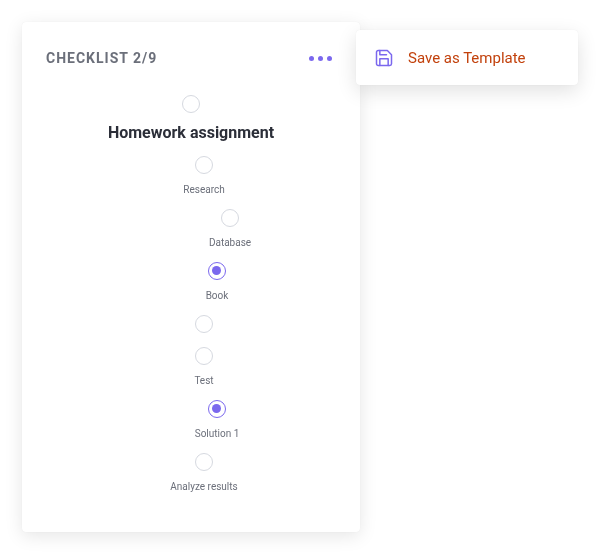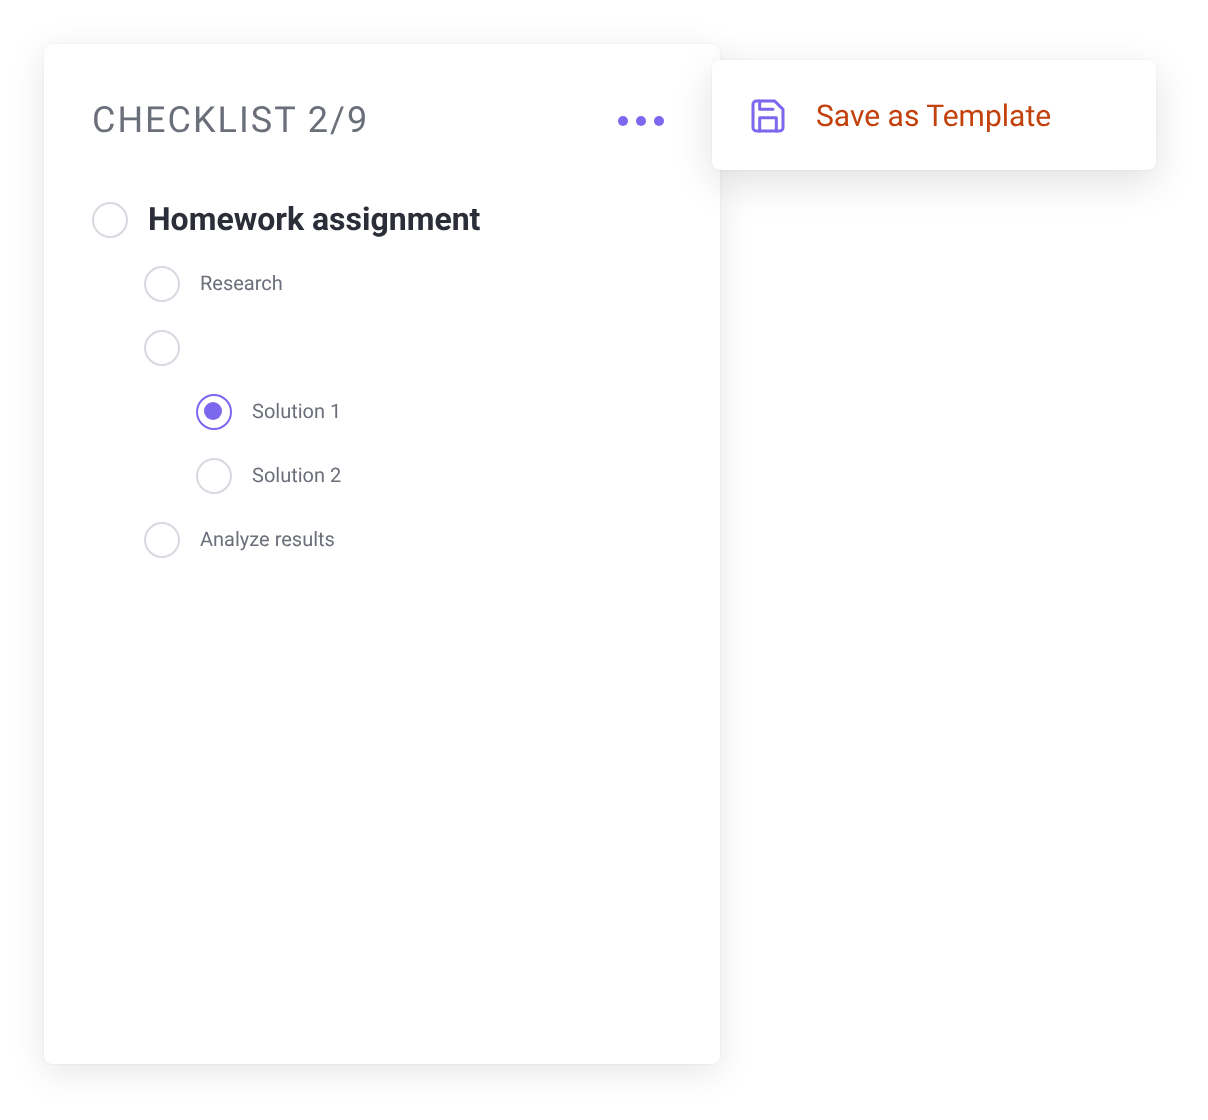--- a/index.html
+++ b/index.html
@@ -21,22 +21,22 @@
     box-shadow: 0 4px 18px rgba(0,0,0,0.10), 0 0 1px rgba(0,0,0,0.08);
     padding: 28px 24px 20px 24px;
   }
   .card-header {
     display: flex;
     justify-content: space-between;
     align-items: center;
     margin-bottom: 22px;
   }
   .title {
-    font-size: 18px;
-    font-weight: 400;
+    font-size: 14px;
+    font-weight: 700;
     letter-spacing: 1px;
     color: #6b6f7a;
   }
   .more {
     display: flex;
     gap: 4px;
     padding: 4px;
     cursor: pointer;
   }
   .more span {
@@ -53,20 +53,21 @@
   li.node {
     display: flex;
     flex-direction: column;
   }
   .row {
     display: flex;
     align-items: center;
     gap: 10px;
     padding: 7px 0;
     cursor: pointer;
+    flex-direction: column;
   }
   .radio {
     width: 18px;
     height: 18px;
     border-radius: 50%;
     border: 1.5px solid #d6d9e0;
     display: inline-block;
     position: relative;
     flex-shrink: 0;
   }
@@ -135,40 +136,52 @@
           <span class="label root">Homework assignment</span>
         </div>
         <ul>
           <li class="node">
             <div class="row">
               <span class="radio"></span>
               <span class="label">Research</span>
             </div>
             <ul>
               <li class="node">
+                <ul>
+                  <li class="node">
+                    <div class="row">
+                      <span class="radio"></span>
+                      <span class="label">Database</span>
+                    </div>
+                  </li>
+                </ul>
+              </li>
+              <li class="node">
+                <div class="row">
+                  <span class="radio checked"></span>
+                  <span class="label">Book</span>
+                </div>
               </li>
             </ul>
           </li>
           <li class="node">
             <div class="row">
               <span class="radio"></span>
             </div>
           </li>
           <li class="node">
+            <div class="row">
+              <span class="radio"></span>
+              <span class="label">Test</span>
+            </div>
             <ul>
               <li class="node">
                 <div class="row">
                   <span class="radio checked"></span>
                   <span class="label">Solution 1</span>
-                </div>
-              </li>
-              <li class="node">
-                <div class="row">
-                  <span class="radio"></span>
-                  <span class="label">Solution 2</span>
                 </div>
               </li>
             </ul>
           </li>
           <li class="node">
             <div class="row">
               <span class="radio"></span>
               <span class="label">Analyze results</span>
             </div>
           </li>

